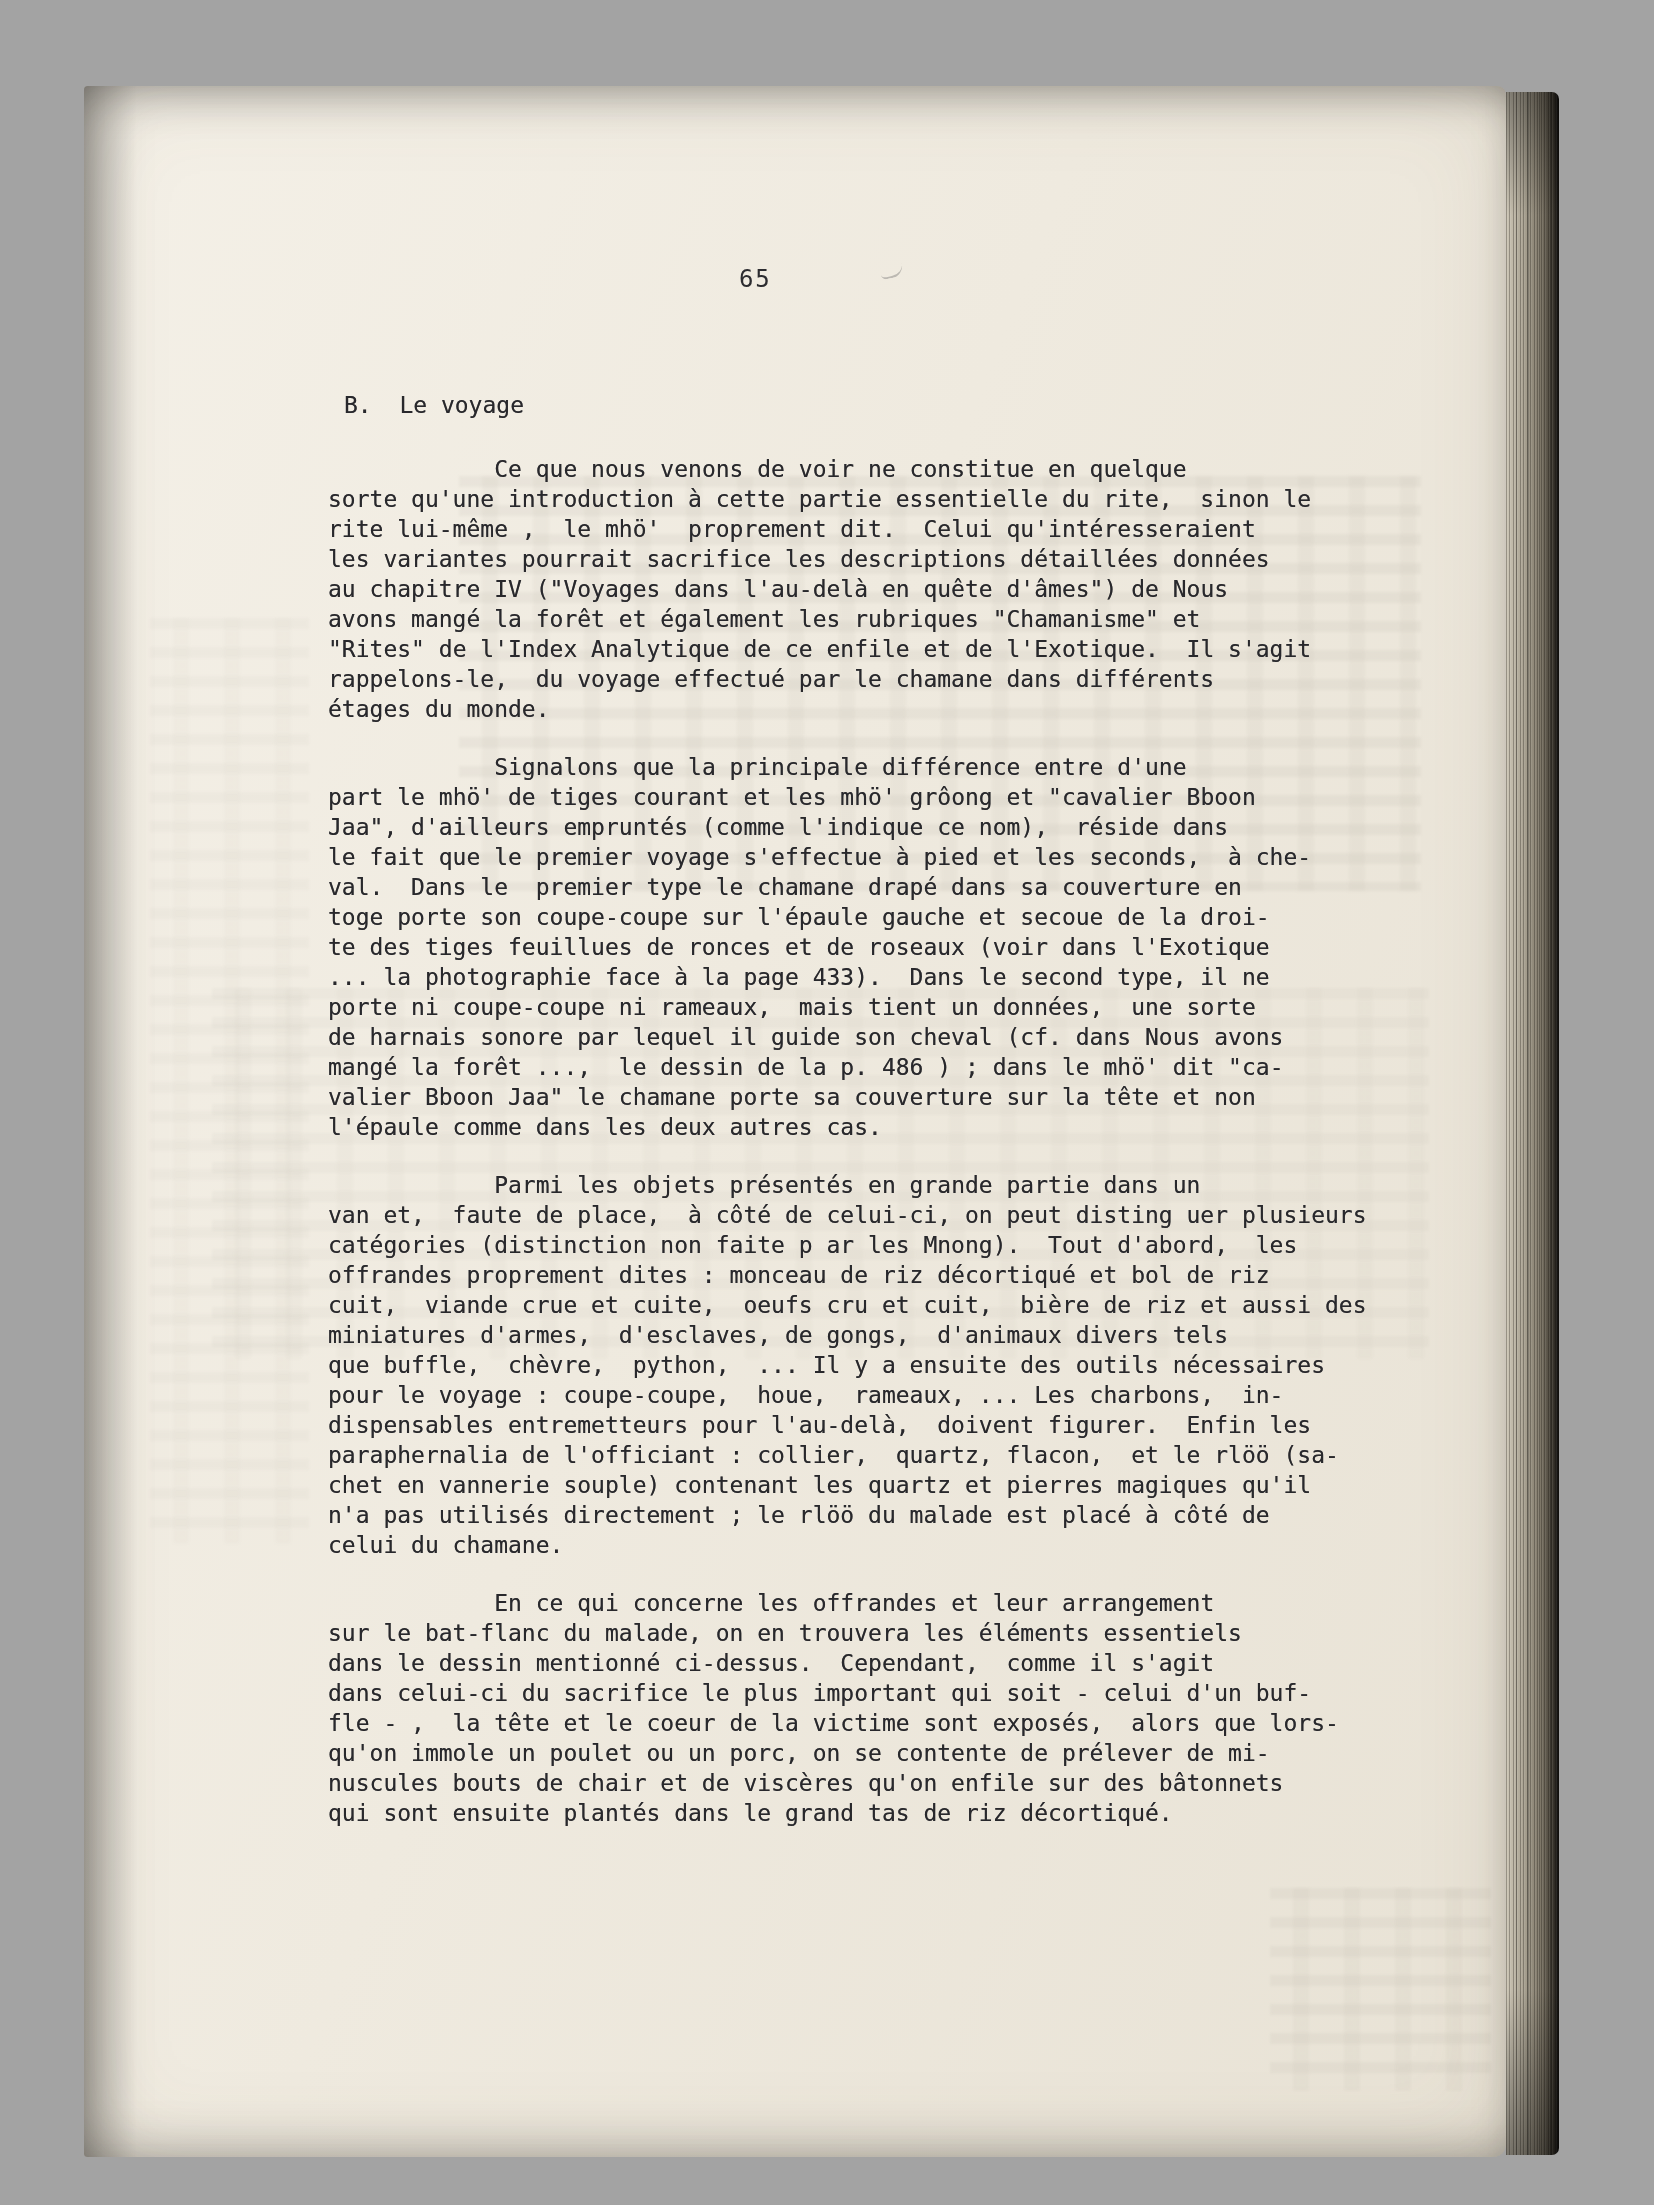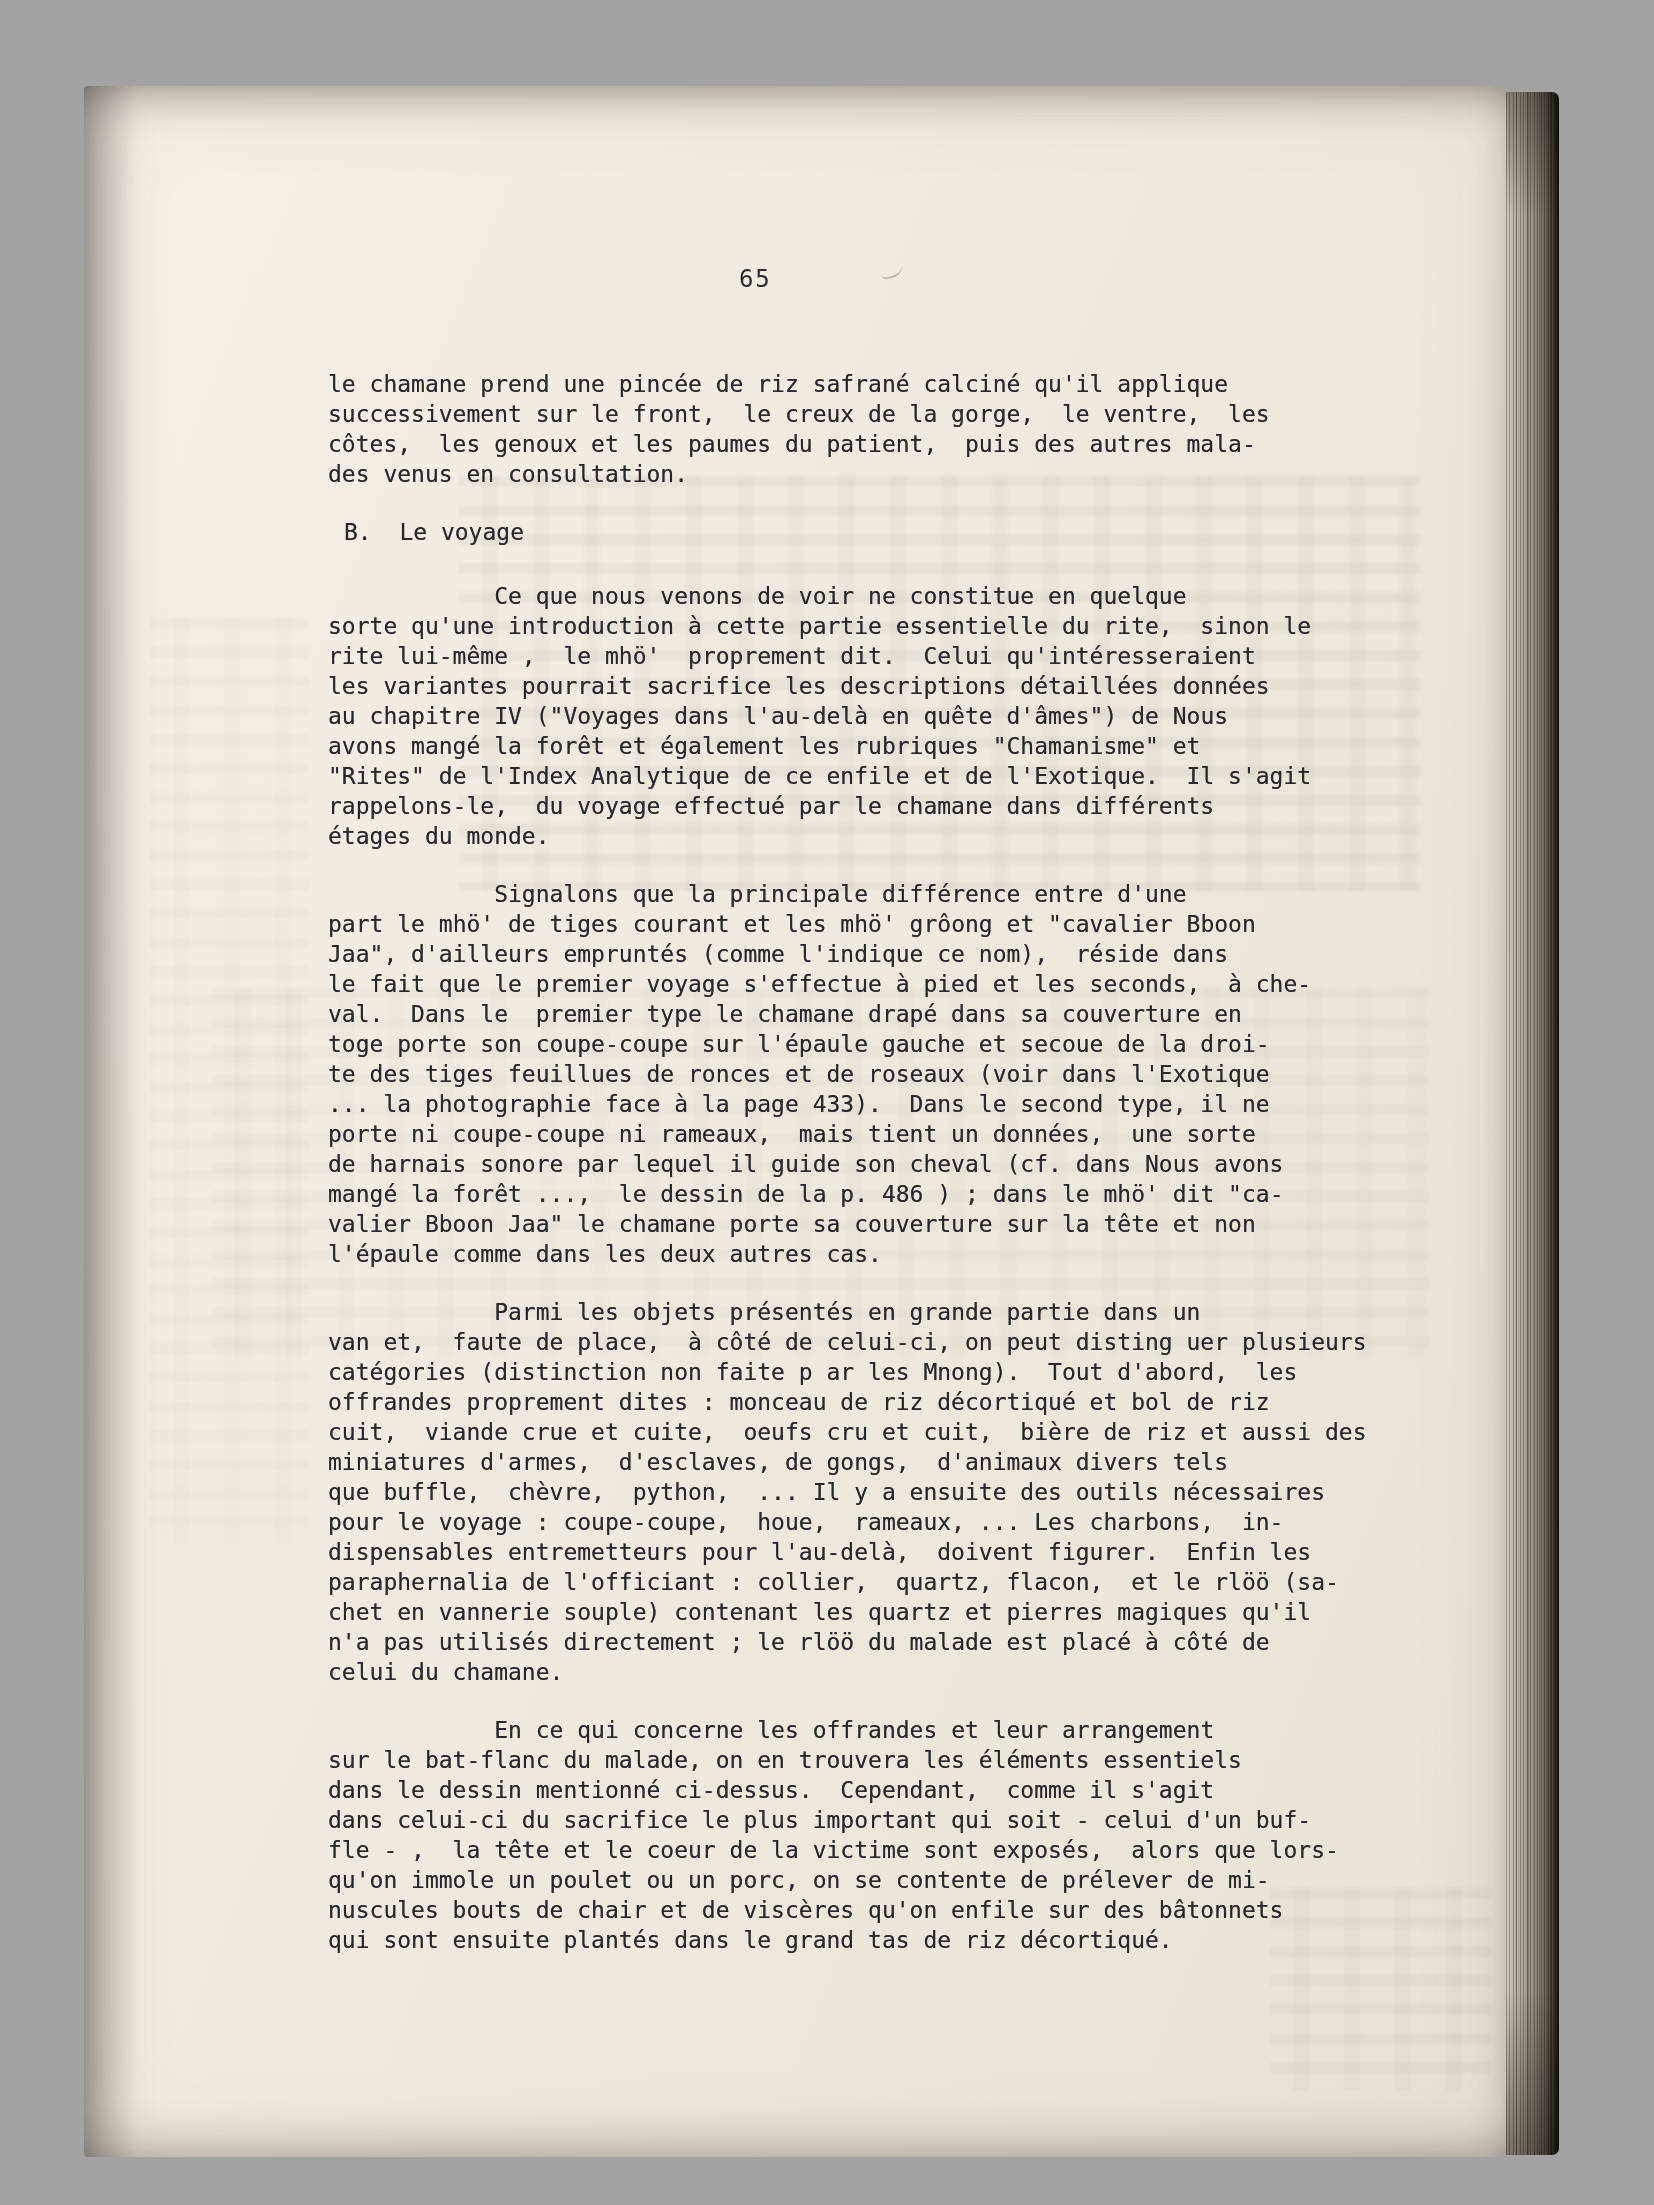--- a/index.html
+++ b/index.html
@@ -99,24 +99,21 @@
   <div class="edges"></div>
 
   <div class="bleed bleed-a"></div>
   <div class="bleed bleed-b"></div>
   <div class="bleed bleed-c"></div>
   <div class="bleed bleed-d"></div>
 
   <div class="page-number">65</div>
   <div class="stray-mark"></div>
 
-  <div class="text-column"><div class="para"><span>le chamane prend une pincée de riz safrané calciné qu'il applique
-successivement sur le front,  le creux de la gorge,  le ventre,  les
-côtes,  les genoux et les paumes du patient,  puis des autres mala-
-des venus en consultation.</span></div><div class="heading"><span>B.  Le voyage</span></div><div class="para"><span>            Ce que nous venons de voir ne constitue en quelque
+  <div class="text-column"><div class="heading"><span>B.  Le voyage</span></div><div class="para"><span>            Ce que nous venons de voir ne constitue en quelque
 sorte qu'une introduction à cette partie essentielle du rite,  sinon le
 rite lui-même ,  le </span><span class="u">mhö'</span><span>  proprement dit.  Celui qu'intéresseraient
 les variantes pourrait sacrifice les descriptions détaillées données
 au chapitre IV ("Voyages dans l'au-delà en quête d'âmes") de </span><span class="u">Nous
 avons mangé la forêt</span><span> et également les rubriques "Chamanisme" et
 </span><span class="u">"Rites"</span><span> de l'Index Analytique de ce enfile et de l'</span><span class="u">Exotique</span><span>.  Il s'agit
 rappelons-le,  du voyage effectué par le chamane dans différents
 étages du monde.</span></div><div class="para"><span>            Signalons que la principale différence entre d'une
 part le </span><span class="u">mhö'</span><span> de tiges courant et les </span><span class="u">mhö' grôong</span><span> et "cavalier Bboon
 Jaa", d'ailleurs empruntés (comme l'indique ce nom),  réside dans

